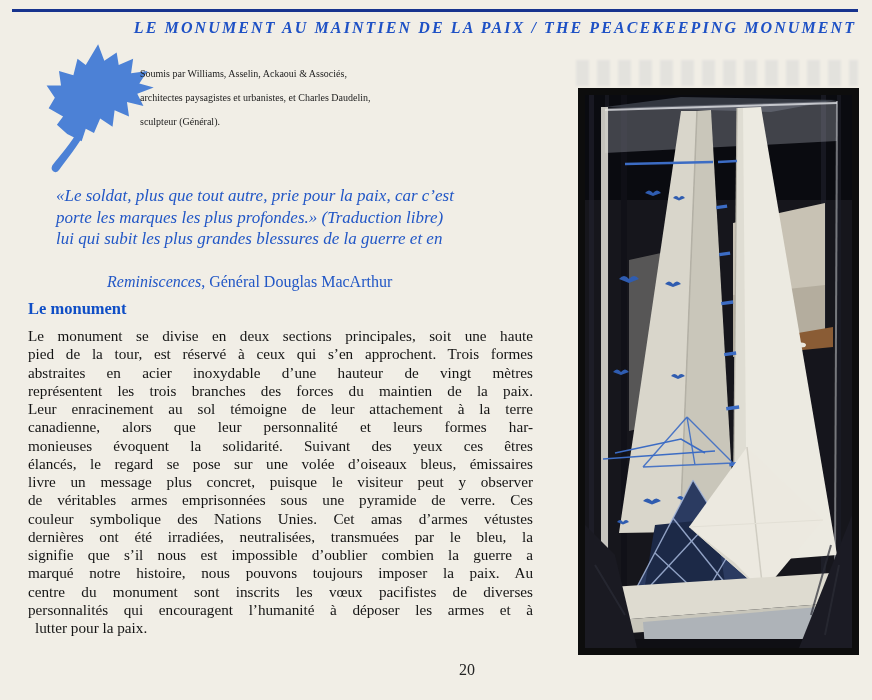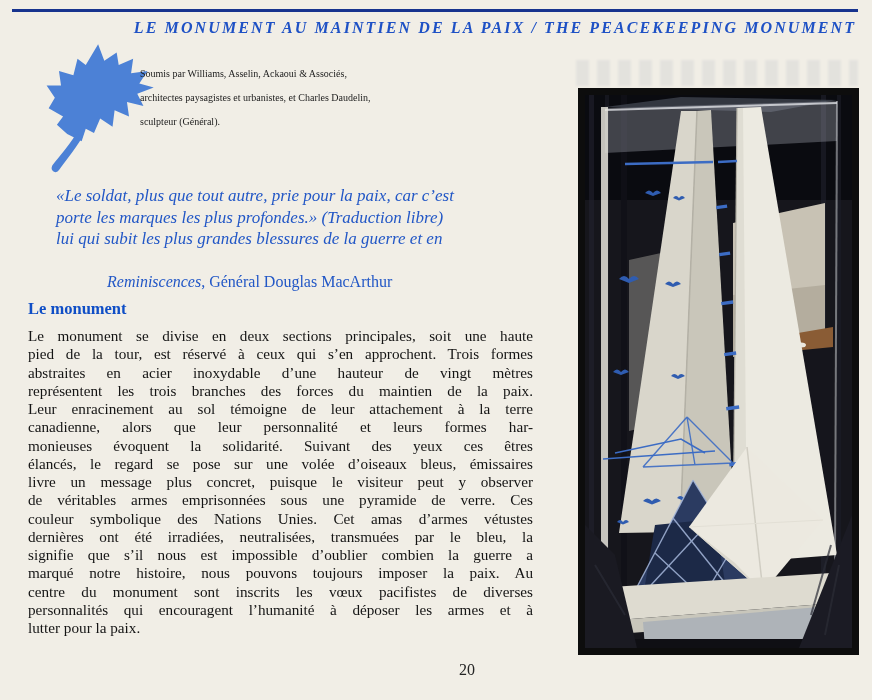--- a/index.html
+++ b/index.html
@@ -39,21 +39,21 @@
   }
   .body-block {
     position:absolute; left:28px; top:327px; width:505px;
     font-size:15.2px; color:#141414;
   }
   .body-block .line {
     height:18.25px; line-height:18.25px;
     text-align:justify; text-align-last:justify;
     overflow:hidden;
   }
-  .body-block .line.last-line { text-align-last:left; }
+  .body-block .line.last-line { text-align-last:left;margin-left:7px; }
   .quote .line, .submission .line { text-align:left; }
   .page-number {
     position:absolute; left:430px; top:661px; width:74px;
     text-align:center; font-size:16px; color:#242424;
   }
   .photo {
     position:absolute; left:578px; top:88px; width:281px; height:567px;
     border:7px solid #0d0d0d; background:#16161c;
   }
   .photo svg { display:block; width:100%; height:100%; }

